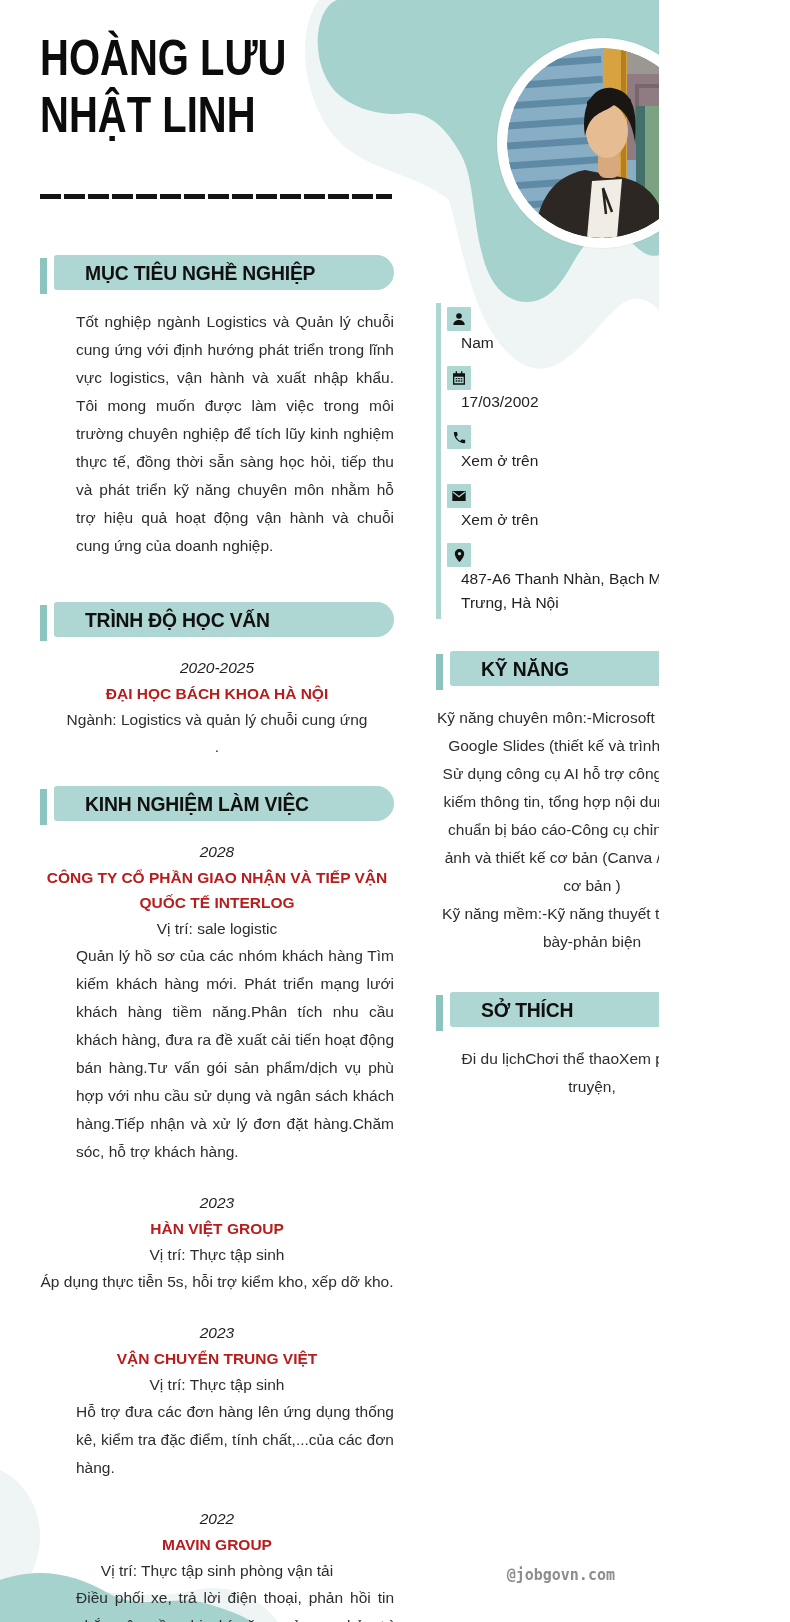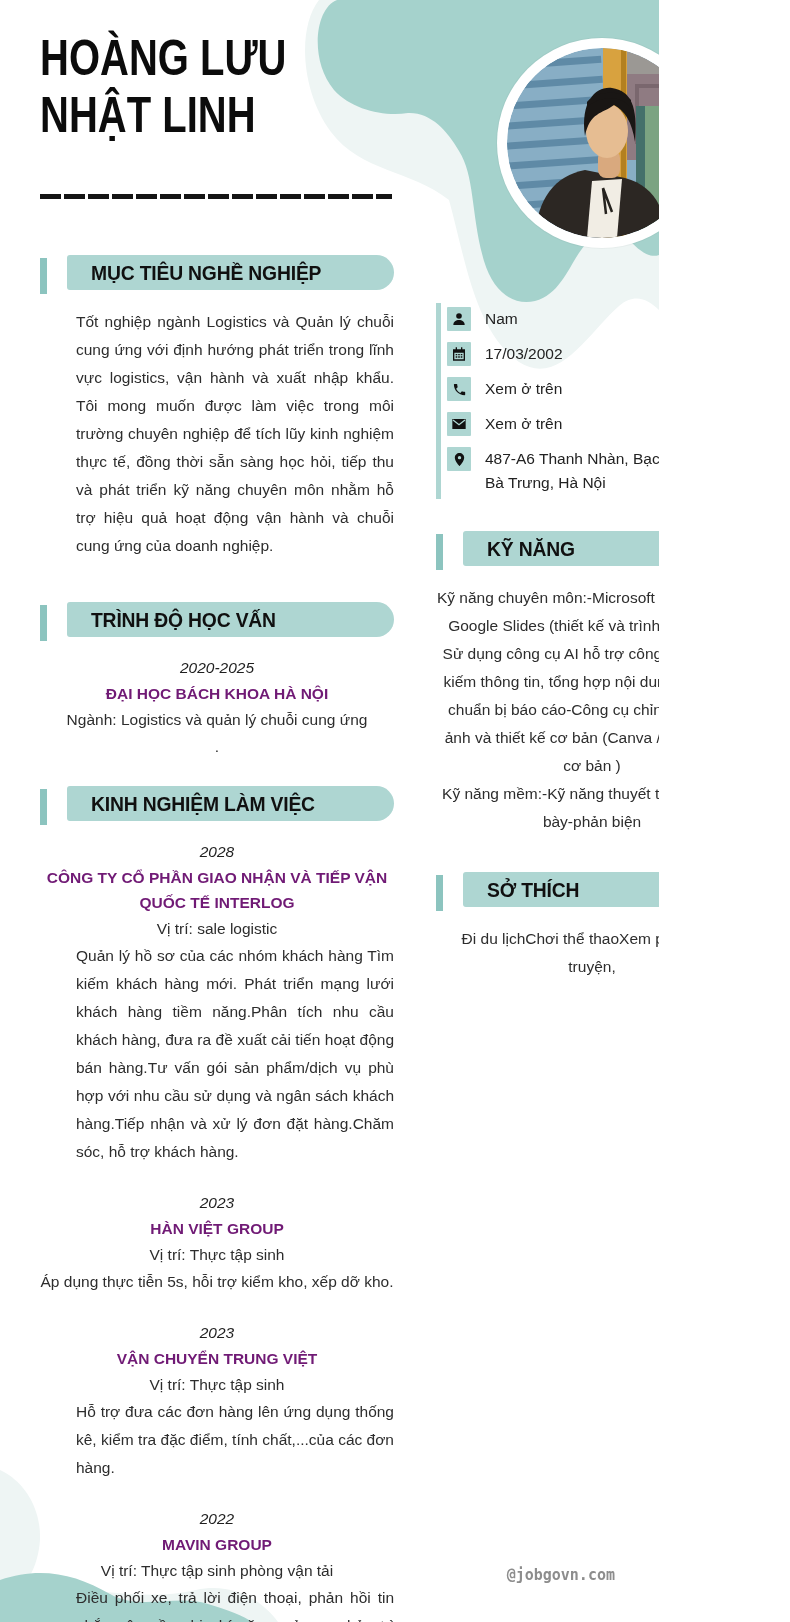--- a/index.html
+++ b/index.html
@@ -22,35 +22,35 @@
   .name-rule{position:absolute;left:40px;top:194px;width:352px;height:5px;
     background:repeating-linear-gradient(90deg,#141414 0 21px,transparent 21px 24px);}
 
   
   .col-left{position:absolute;left:40px;top:255px;width:354px;}
   .col-right{position:absolute;left:436px;top:303px;width:312px;}
 
   
   .sec-head{display:flex;margin:0 0 14px 0;}
   .sec-bar{width:7px;height:36px;margin-top:3px;background:#8cc4bf;flex:none;}
-  .sec-pill{flex:1;height:35px;margin-left:20px;background:#aed6d2;border-radius:3px 18px 18px 3px;
-    display:flex;align-items:center;padding-left:24px;}
+  .sec-pill{flex:1;height:35px;margin-left:7px;background:#aed6d2;border-radius:3px 18px 18px 3px;
+    display:flex;align-items:center;padding-left:31px;}
   .sec-title{font-size:21px;font-weight:800;color:#101010;letter-spacing:-0.2px;transform:scaleX(0.92);transform-origin:left center;white-space:nowrap;}
 
   p{margin:0;text-align:center;}
   .body-text{font-size:15.5px;line-height:28px;color:#2d2d2d;}
   .just{text-align:justify;margin-left:36px;}
   .mt-sec{margin-top:42px;}
   .year{font-size:15.5px;line-height:26px;font-style:italic;color:#1f1f1f;margin-top:24px;}
-  .org{font-size:15.5px;line-height:25px;font-weight:700;color:#701a75;}
+  .org{font-size:15.5px;line-height:25px;font-weight:700;color:#b91c1c;}
   .pos{font-size:15.5px;line-height:27px;color:#2d2d2d;}
 
   
   .info{border-left:5px solid #aed6d2;padding:4px 0 4px 6px;}
-  .info-row{display:flex;align-items:flex-start;margin-bottom:11px;}
+  .info-row{display:flex;align-items:flex-start;margin-bottom:11px;flex-direction:column;}
   .info-row:last-child{margin-bottom:0;}
   .info-ic{width:24px;height:24px;background:#aed6d2;flex:none;display:flex;align-items:center;justify-content:center;border-radius:1px;}
   .info-ic svg{display:block;}
   .info-tx{font-size:15.5px;line-height:24px;color:#222;margin-left:14px;padding-top:0px;}
 
   .watermark{position:absolute;right:44px;bottom:38px;font-family:"DejaVu Sans Mono","Liberation Mono",monospace;
     font-size:15px;color:#8d8d8d;font-weight:bold;}
 </style>
 </head>
 <body>

